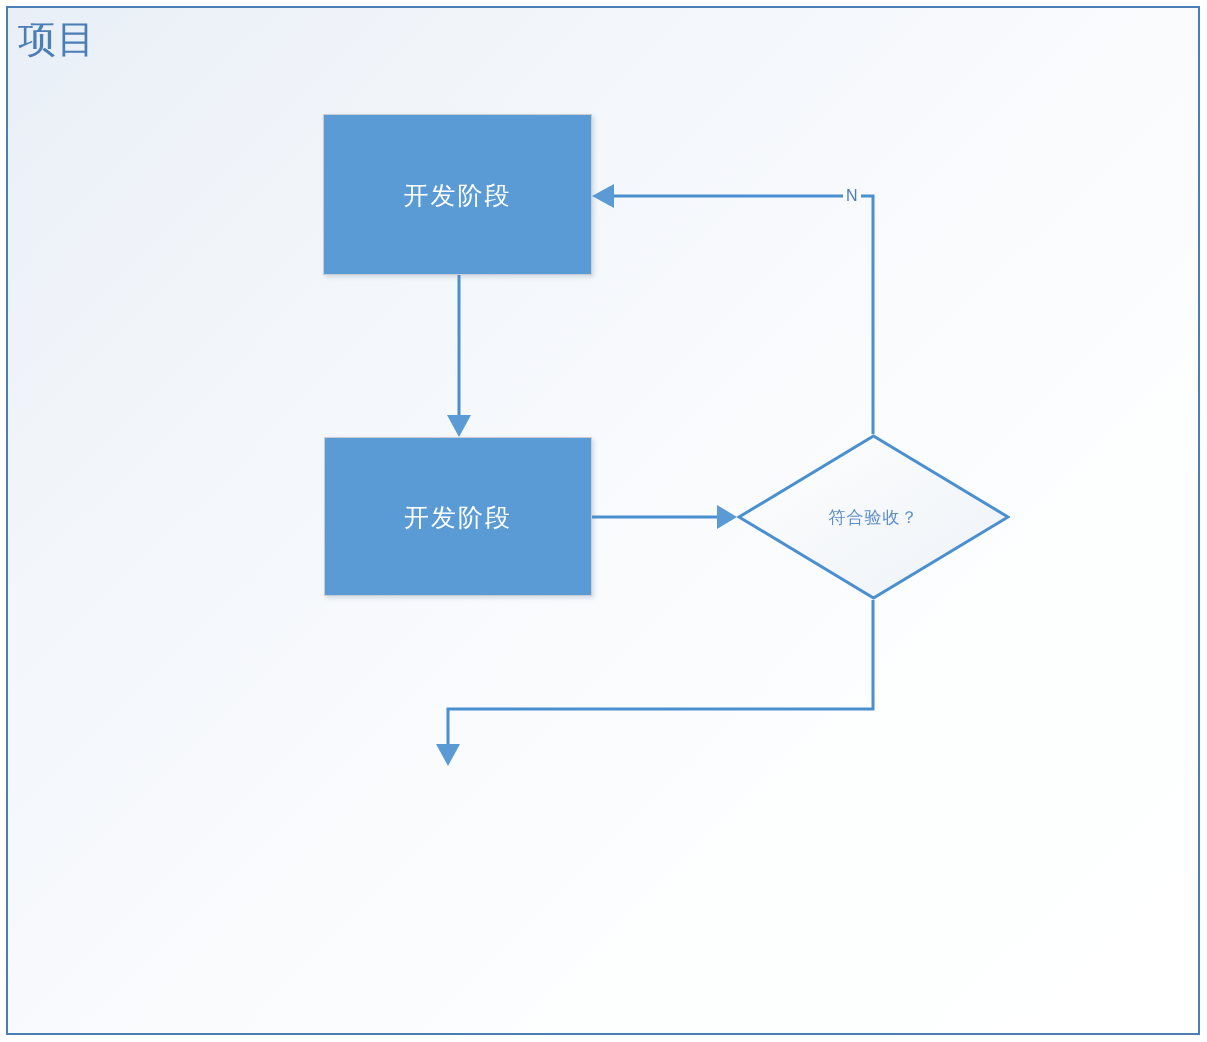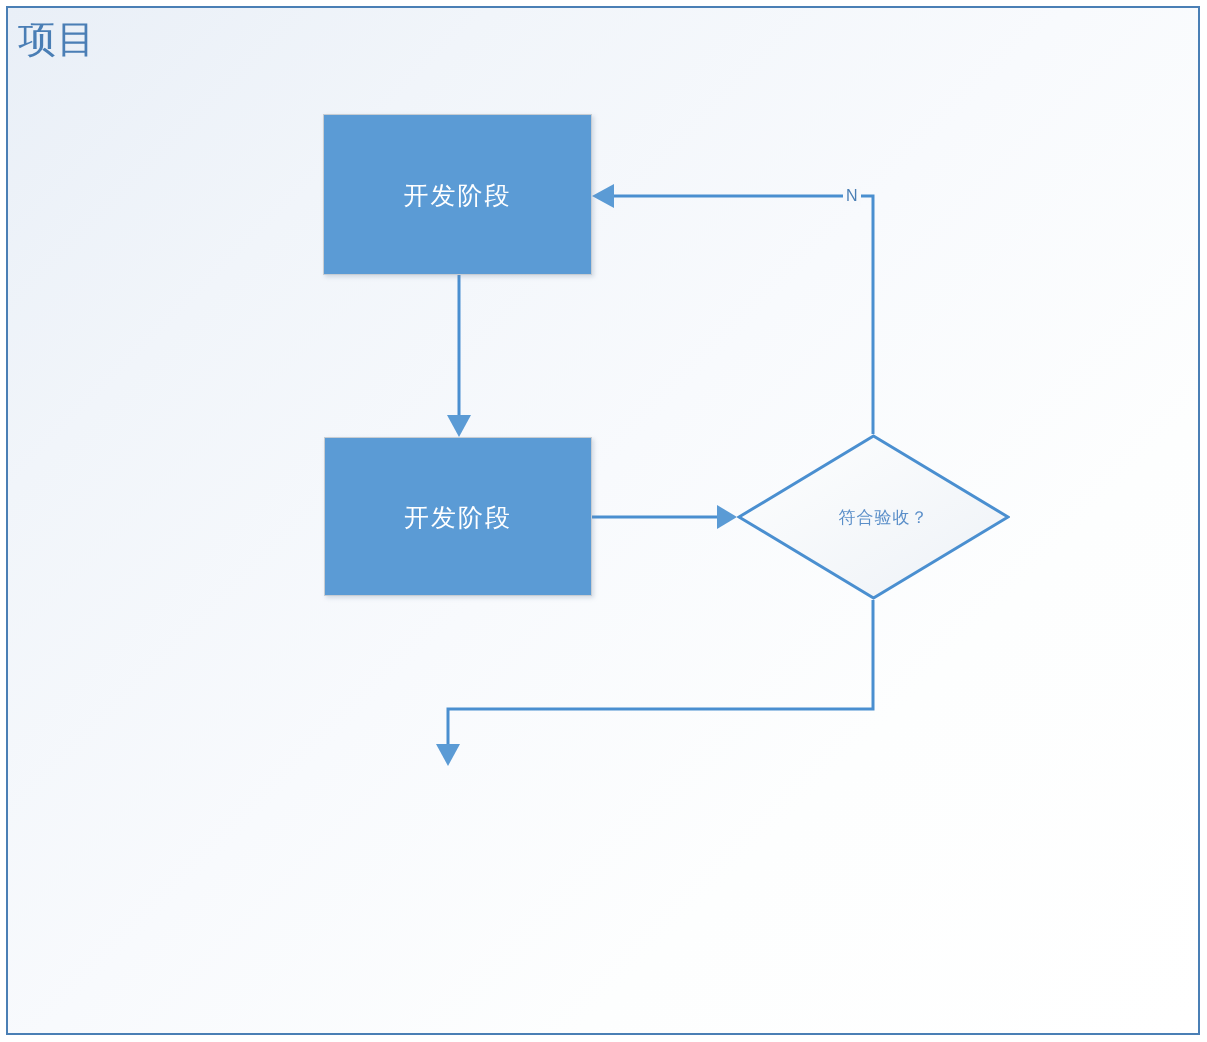--- a/index.html
+++ b/index.html
@@ -79,21 +79,21 @@
   .node-diamond {
     position: absolute;
     left: 737px;
     top: 434px;
     width: 273px;
     height: 166px;
   }
   .node-diamond svg { display: block; }
   .diamond-label {
     position: absolute;
-    left: 10px;
+    left: 0;
     top: 0;
     width: 273px;
     height: 166px;
     display: flex;
     align-items: center;
     justify-content: center;
     color: #5b8fc9;
     font-size: 17px;
     letter-spacing: 1px;
     white-space: nowrap;

